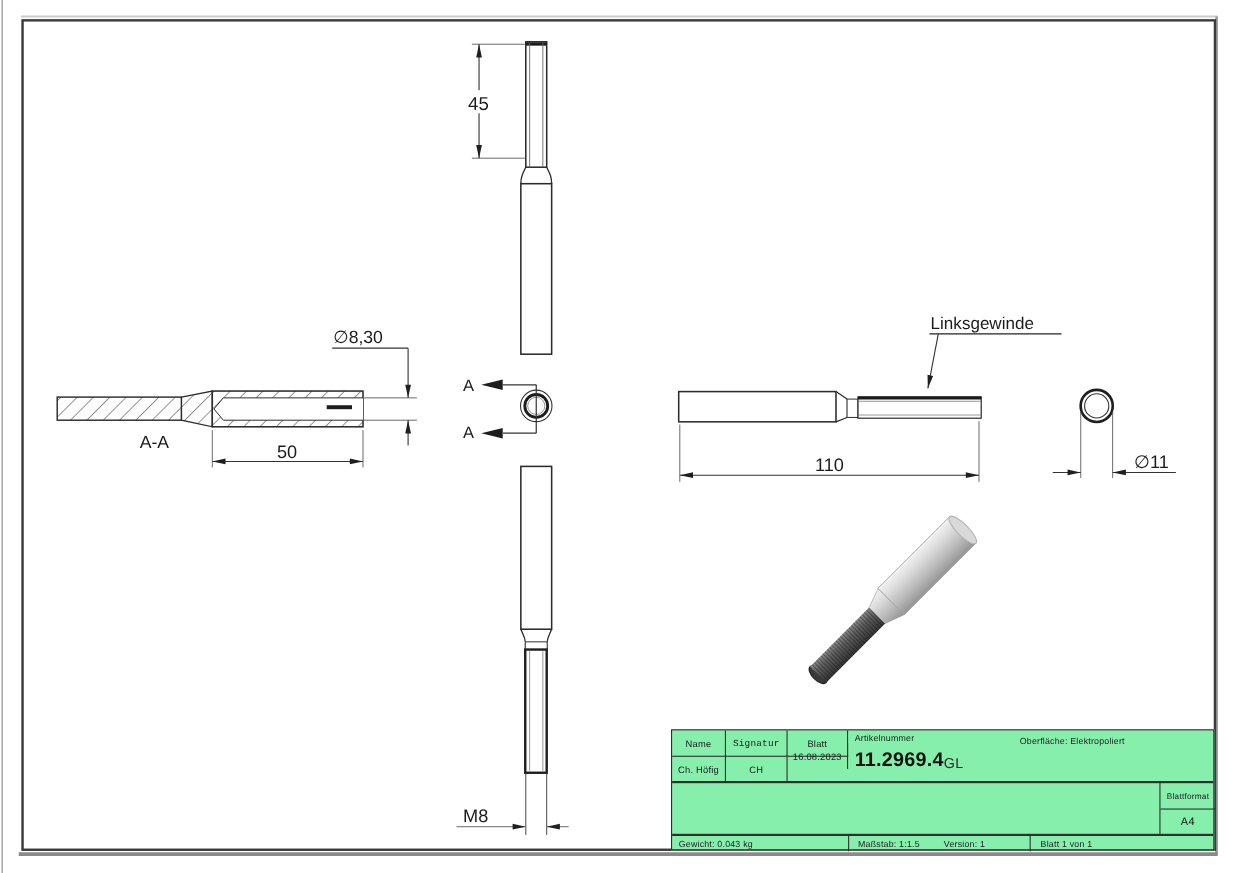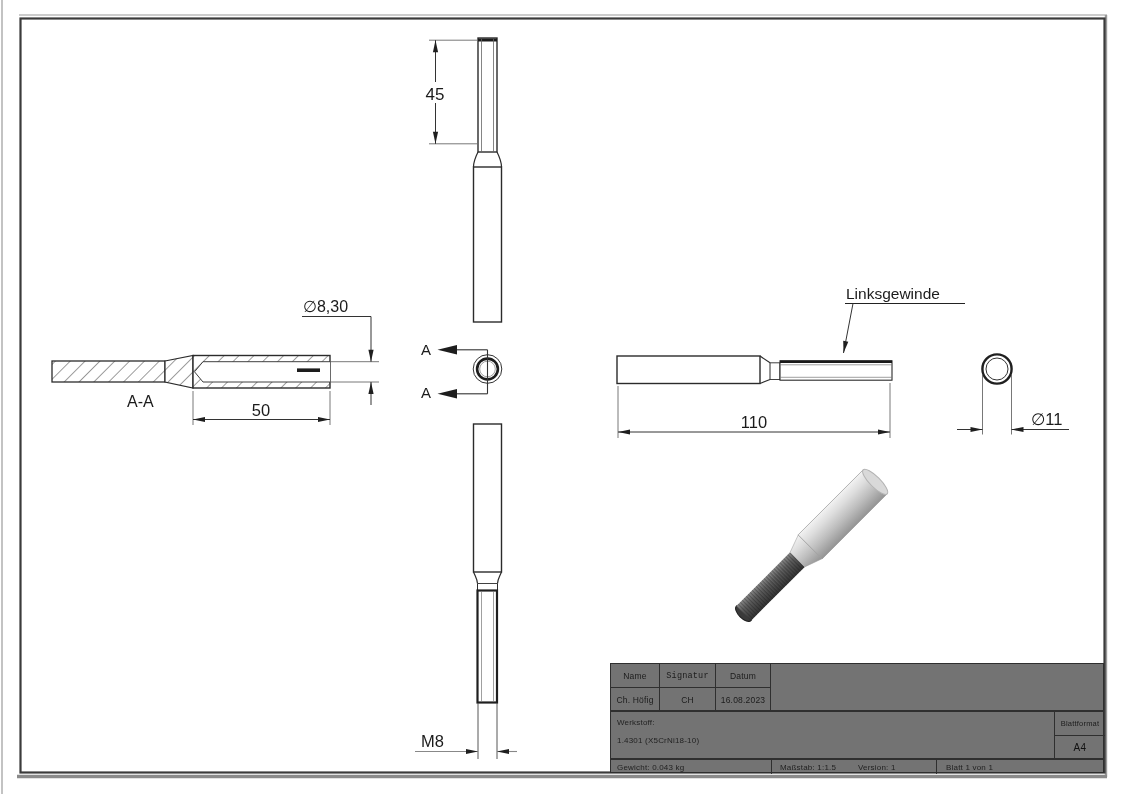--- a/index.html
+++ b/index.html
@@ -3,21 +3,21 @@
 <meta charset="utf-8">
 <style>
   html,body{margin:0;padding:0;background:#ffffff;}
   body{width:1123px;height:794px;position:relative;overflow:hidden;
        font-family:"Liberation Sans",sans-serif;}
   svg text{font-family:"Liberation Sans",sans-serif;fill:#1b1b1b;}
   #stage{position:absolute;left:0;top:0;}
 
   
   #titleblock{position:absolute;left:610px;top:663px;width:494px;height:110px;
-              border:1.5px solid #2f2f2f;box-sizing:border-box;background:#737373;
+              border:1.5px solid #2f2f2f;box-sizing:border-box;background:#86efac;
               color:#1c1c1c;}
   .cell{position:absolute;box-sizing:border-box;font-size:8.5px;letter-spacing:.2px;}
   .ctr{display:flex;align-items:center;justify-content:center;}
   .b-r{border-right:1px solid #2f2f2f;}
   .b-l{border-left:1px solid #2f2f2f;}
   .b-b{border-bottom:1px solid #2f2f2f;}
   .hline{position:absolute;left:0;width:100%;background:#2f2f2f;}
   .lbl-sm{position:absolute;font-size:8px;letter-spacing:.2px;color:#222;}
   .artnum{position:absolute;left:6px;top:16px;font-size:18px;font-weight:700;
           letter-spacing:.2px;color:#111;white-space:nowrap;}
@@ -177,33 +177,34 @@
     <rect x="-91" y="-10.3" width="76" height="20.6" fill="url(#threads)"></rect>
     <polygon points="-15,-10.3 3,-16.8 3,16.8 -15,10.3" fill="url(#lg-light)" stroke="#9a9a9a" stroke-width="0.5"></polygon>
     <rect x="3" y="-17" width="92" height="34" fill="url(#lg-light)" stroke="#9a9a9a" stroke-width="0.7"></rect>
     <ellipse cx="95" cy="0" rx="5.2" ry="17" fill="#d9d9d9" stroke="#b3b3b3" stroke-width="1"></ellipse>
   </g>
 </svg>
 
 <div id="titleblock">
   <div class="cell ctr b-r b-b" style="left:0;top:0;width:49px;height:24px;">Name</div>
   <div class="cell ctr b-r b-b" style="left:49px;top:0;width:56px;height:24px;font-family:Liberation Mono, monospace;">Signatur</div>
-  <div class="cell ctr b-r b-b" style="left:105px;top:0;width:55px;height:24px;">Datum</div>
+  <div class="cell ctr b-r b-b" style="left:105px;top:0;width:55px;height:24px;">Blatt</div>
 
   <div class="cell ctr b-r" style="left:0;top:24px;width:49px;height:23px;">Ch. Höfig</div>
   <div class="cell ctr b-r" style="left:49px;top:24px;width:56px;height:23px;">CH</div>
-  <div class="cell ctr b-r" style="left:105px;top:24px;width:55px;height:23px;">16.08.2023</div>
-
+  <div class="cell ctr b-r" style="left:105px;top:12px;width:55px;height:23px;">16.08.2023</div>
+
+  <div class="cell" style="left:160px;top:0;width:334px;height:47px;">
+    <span class="lbl-sm" style="left:6px;top:3px;">Artikelnummer</span>
+    <span class="lbl-sm" style="left:156px;top:5px;">Oberfläche: Elektropoliert</span>
+    <div class="artnum"><span>11.2969.4</span><span class="artsuf">GL</span></div>
+  </div>
 
   <div class="hline" style="top:45.5px;height:2px;"></div>
 
-  <div class="cell" style="left:0;top:47px;width:443px;height:48px;">
-    <span class="lbl-sm" style="left:6px;top:7px;">Werkstoff:</span>
-    <span class="lbl-sm" style="left:6px;top:25px;">1.4301 (X5CrNi18-10)</span>
-  </div>
   <div class="cell b-l" style="left:443px;top:47px;width:51px;height:48px;">
     <div class="ctr" style="position:absolute;left:0;top:0;width:100%;height:24px;font-size:7.5px;">Blattformat</div>
     <div class="hline" style="top:24px;height:1px;"></div>
     <div class="ctr a4" style="position:absolute;left:0;top:25px;width:100%;height:23px;">A4</div>
   </div>
 
   <div class="hline" style="top:94px;height:1.5px;"></div>
 
   <div class="cell" style="left:0;top:95.5px;width:160px;height:14.5px;">
     <span class="lbl-sm" style="left:6px;top:3px;">Gewicht: 0.043 kg</span>

